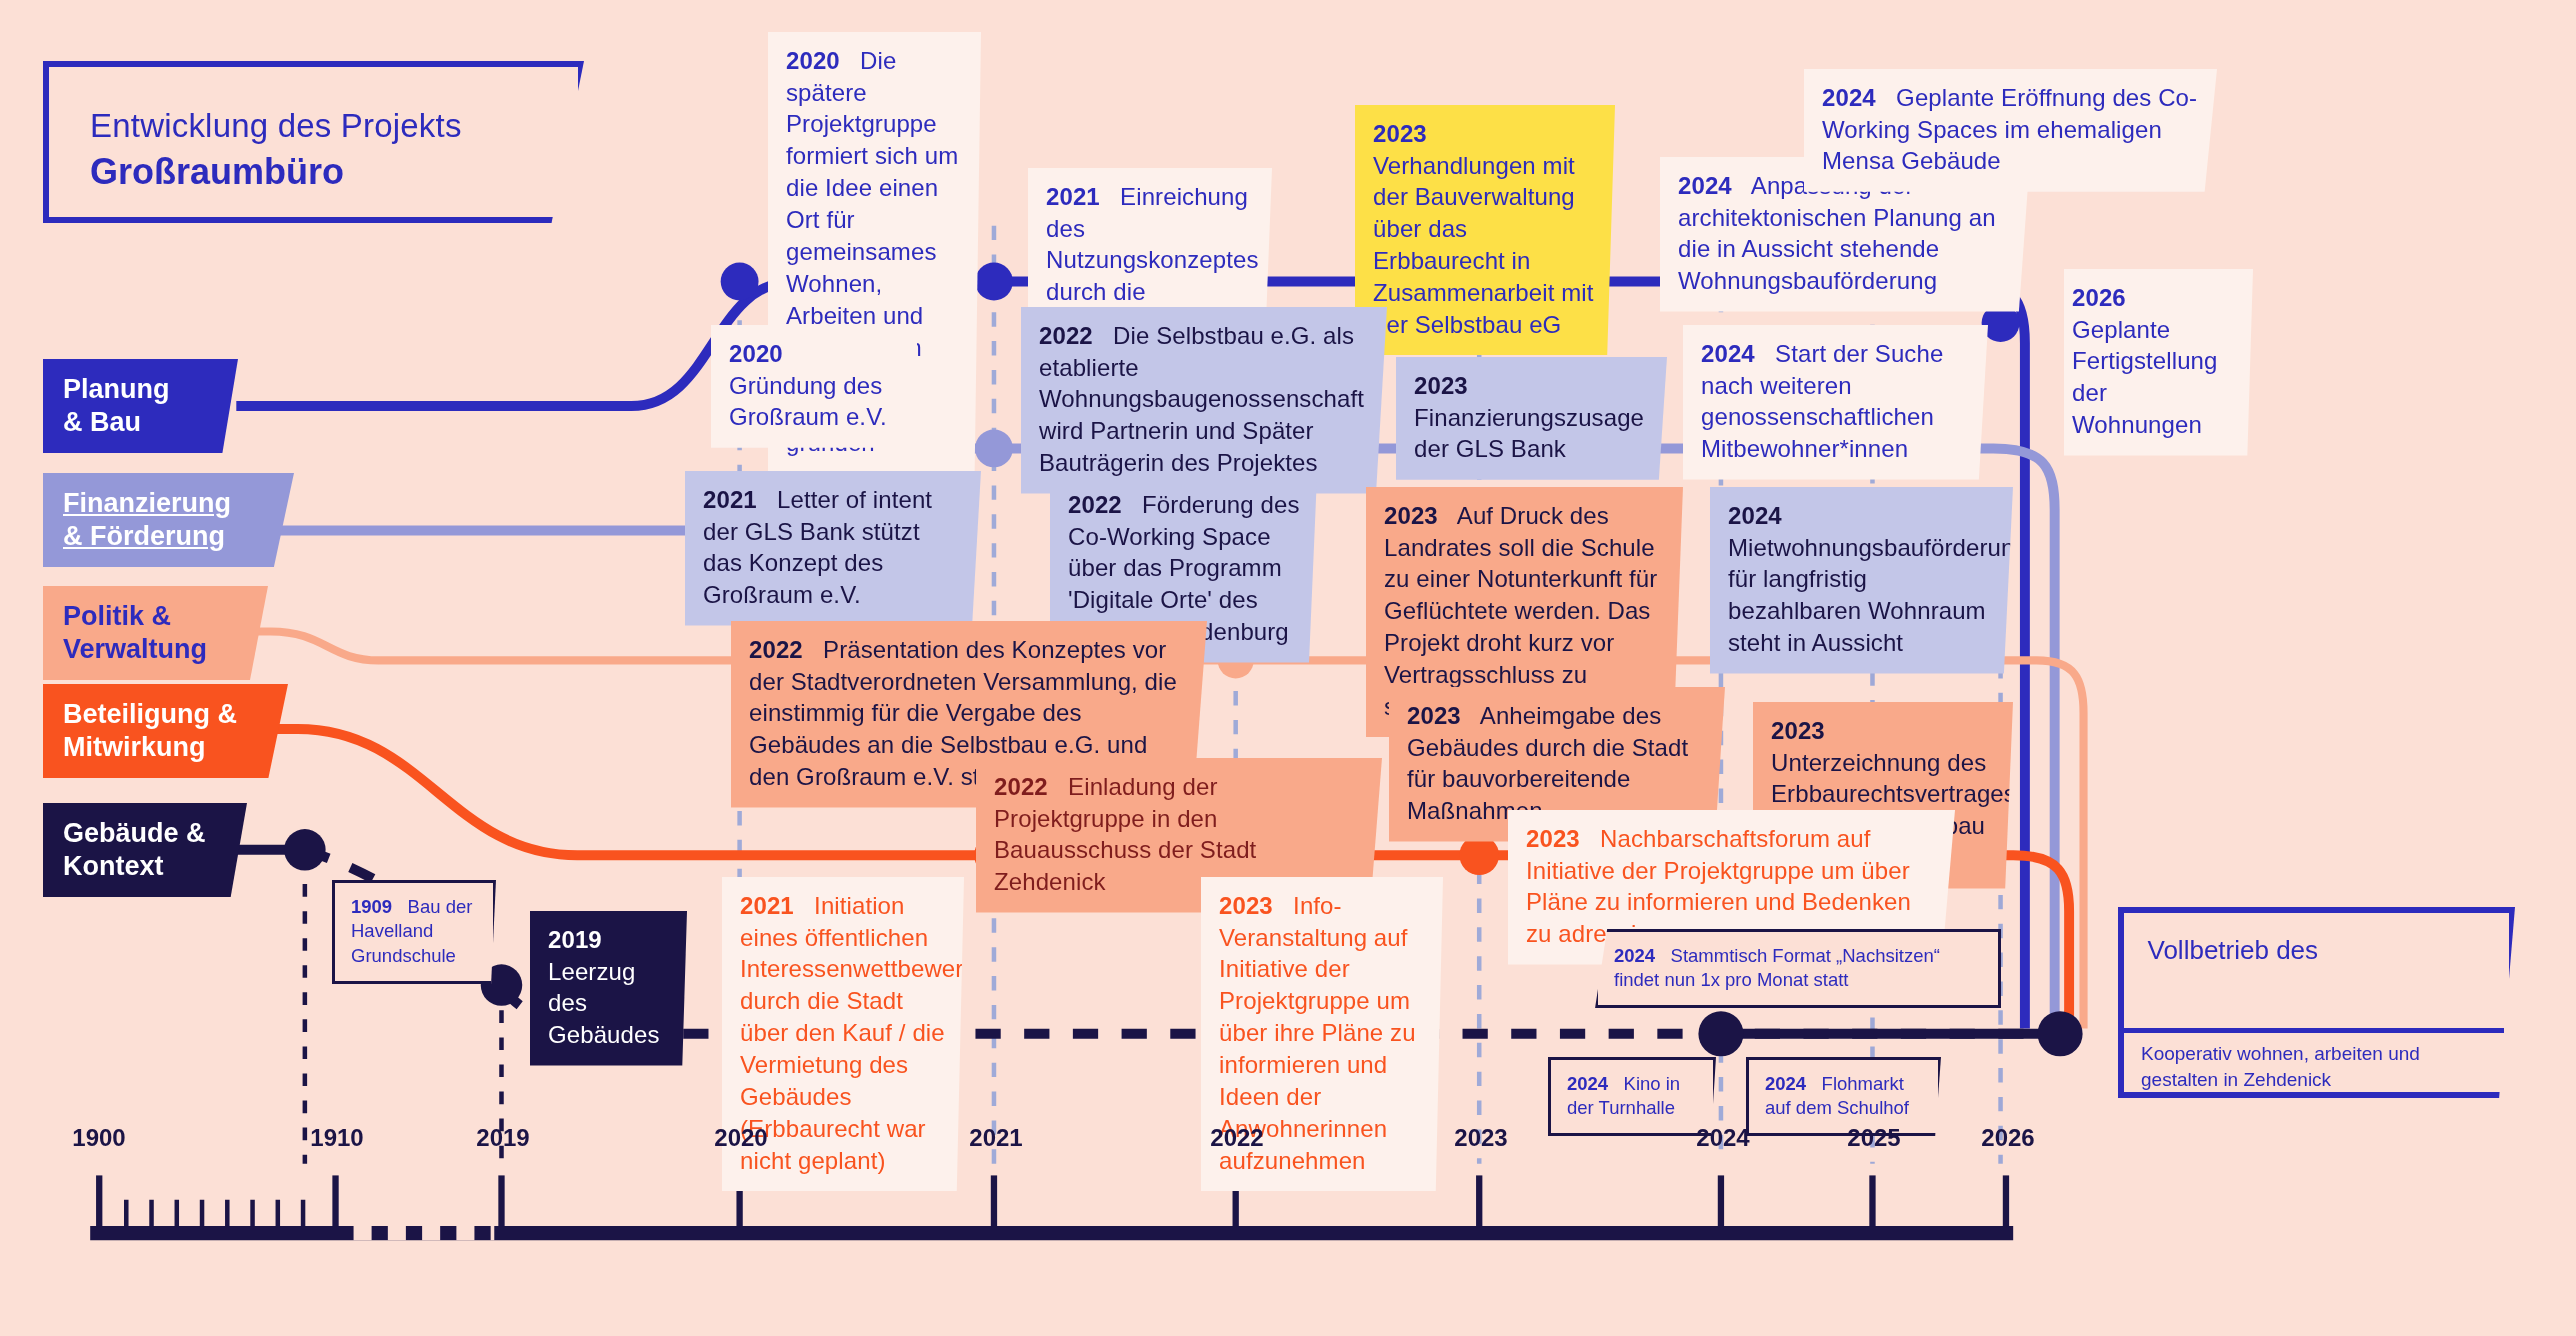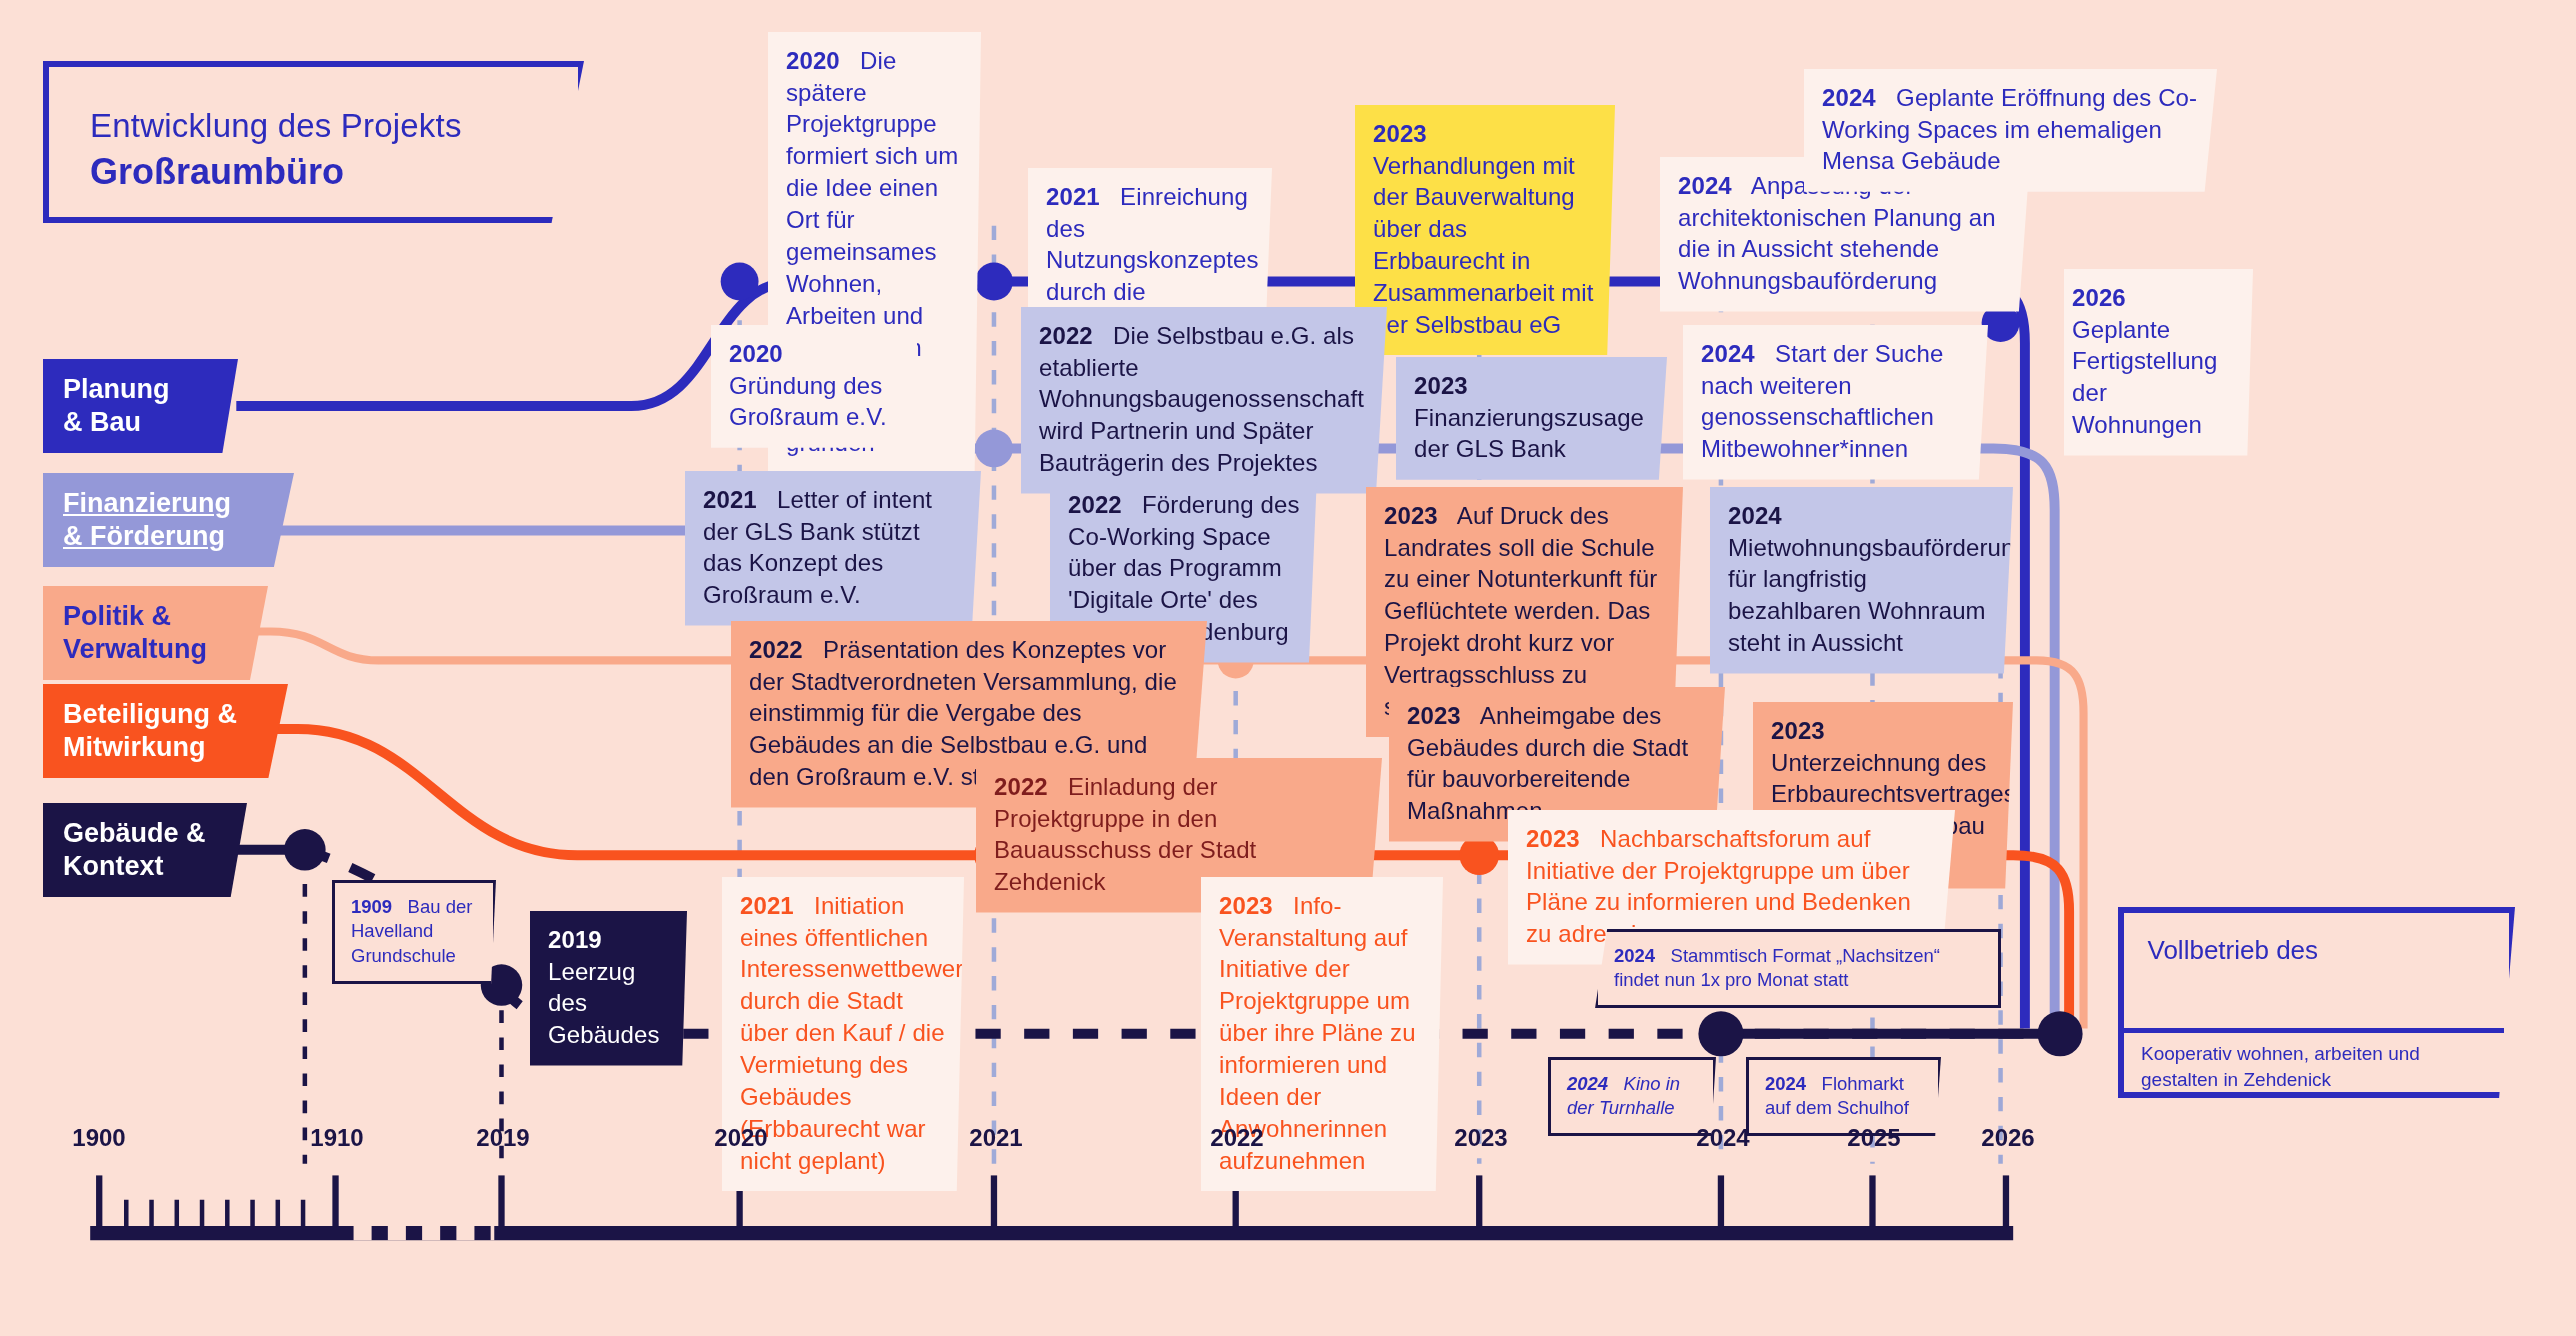--- a/index.html
+++ b/index.html
@@ -292,21 +292,21 @@
   <div class="card skewR" style="left:1201px;top:877px;width:242px;background:#fdf1ec;color:#f9531f;">
     <b>2023&nbsp;&nbsp;</b>
     <span>Info-Veranstaltung auf Initiative der Projektgruppe um über ihre Pläne zu informieren und Ideen der Anwohnerinnen aufzunehmen</span>
   </div>
 
   <div class="boxed skewL" style="left:1595px;top:929px;width:406px;">
     <b>2024&nbsp;&nbsp;</b>
     <span>Stammtisch Format „Nachsitzen“ findet nun 1x pro Monat statt</span>
   </div>
 
-  <div class="boxed skewR" style="left:1548px;top:1057px;width:168px;font-style:italic;">
+  <div class="boxed skewR" style="left:1548px;top:1057px;width:168px;">
     <b>2024&nbsp;&nbsp;</b>
     <span>Kino in der Turnhalle</span>
   </div>
 
   <div class="boxed skewR" style="left:1746px;top:1057px;width:195px;">
     <b>2024&nbsp;&nbsp;</b>
     <span>Flohmarkt auf dem Schulhof</span>
   </div>
 
   <div class="boxed skewR" style="left:332px;top:880px;width:164px;">

